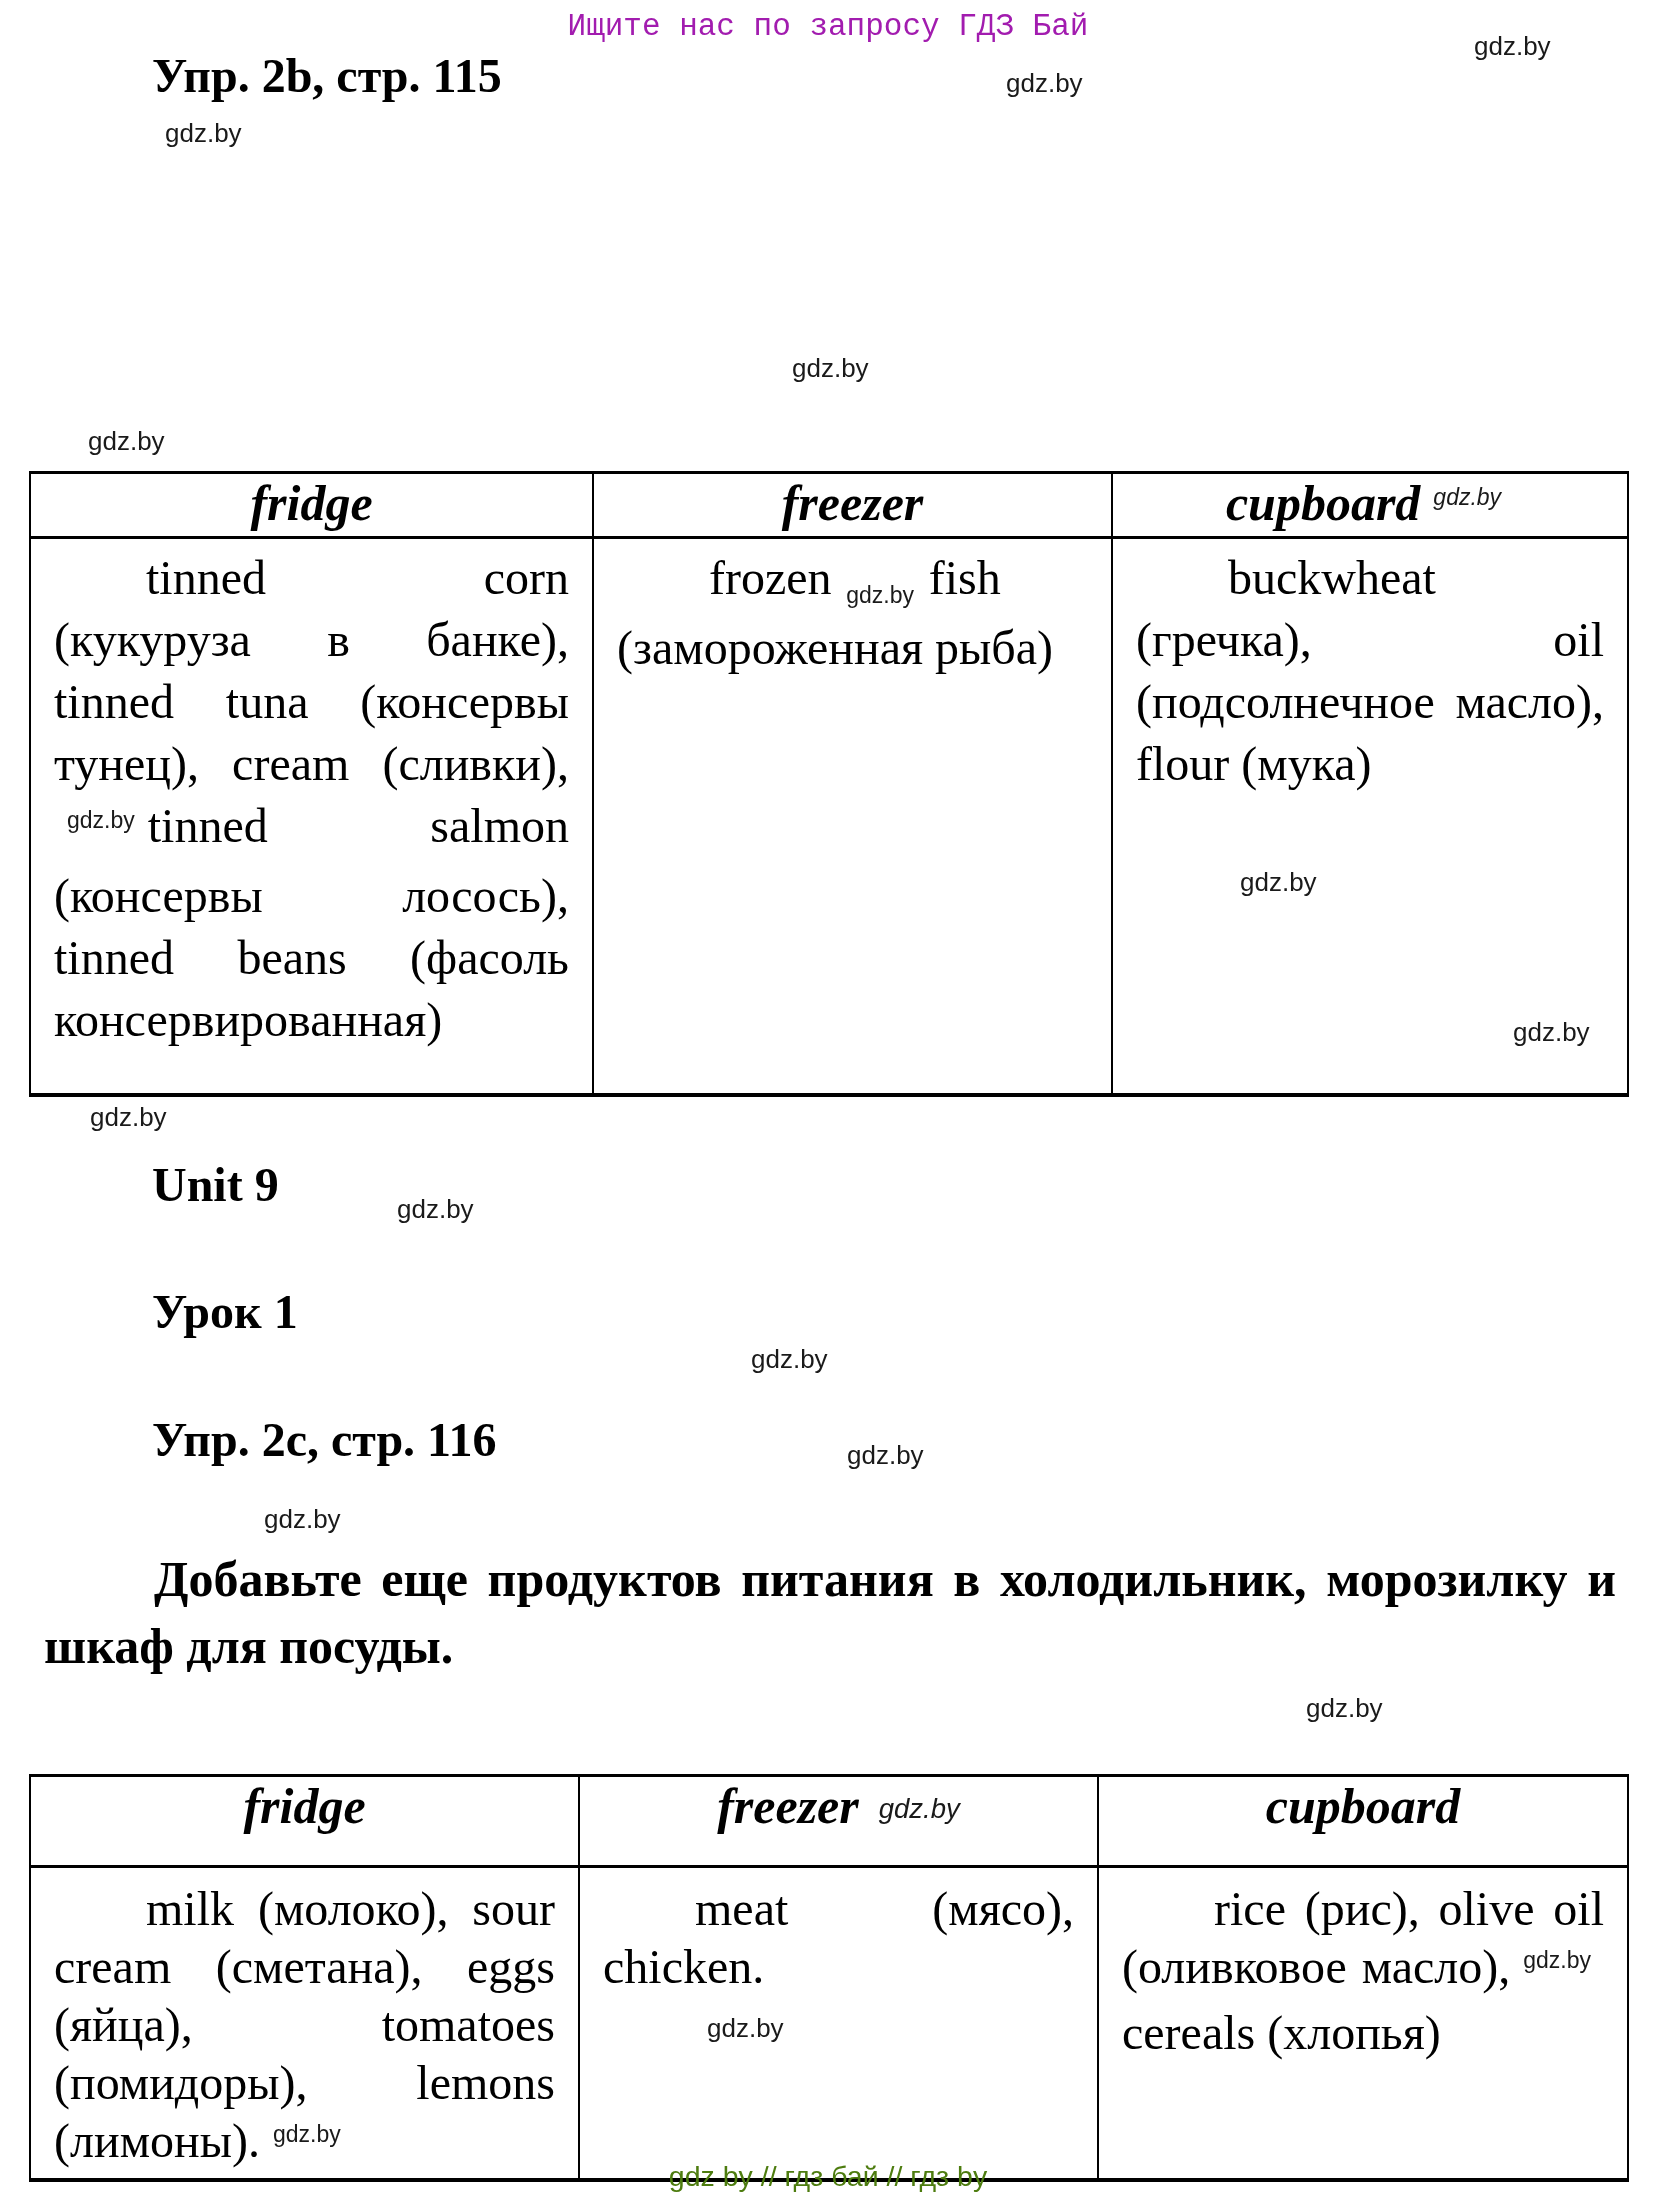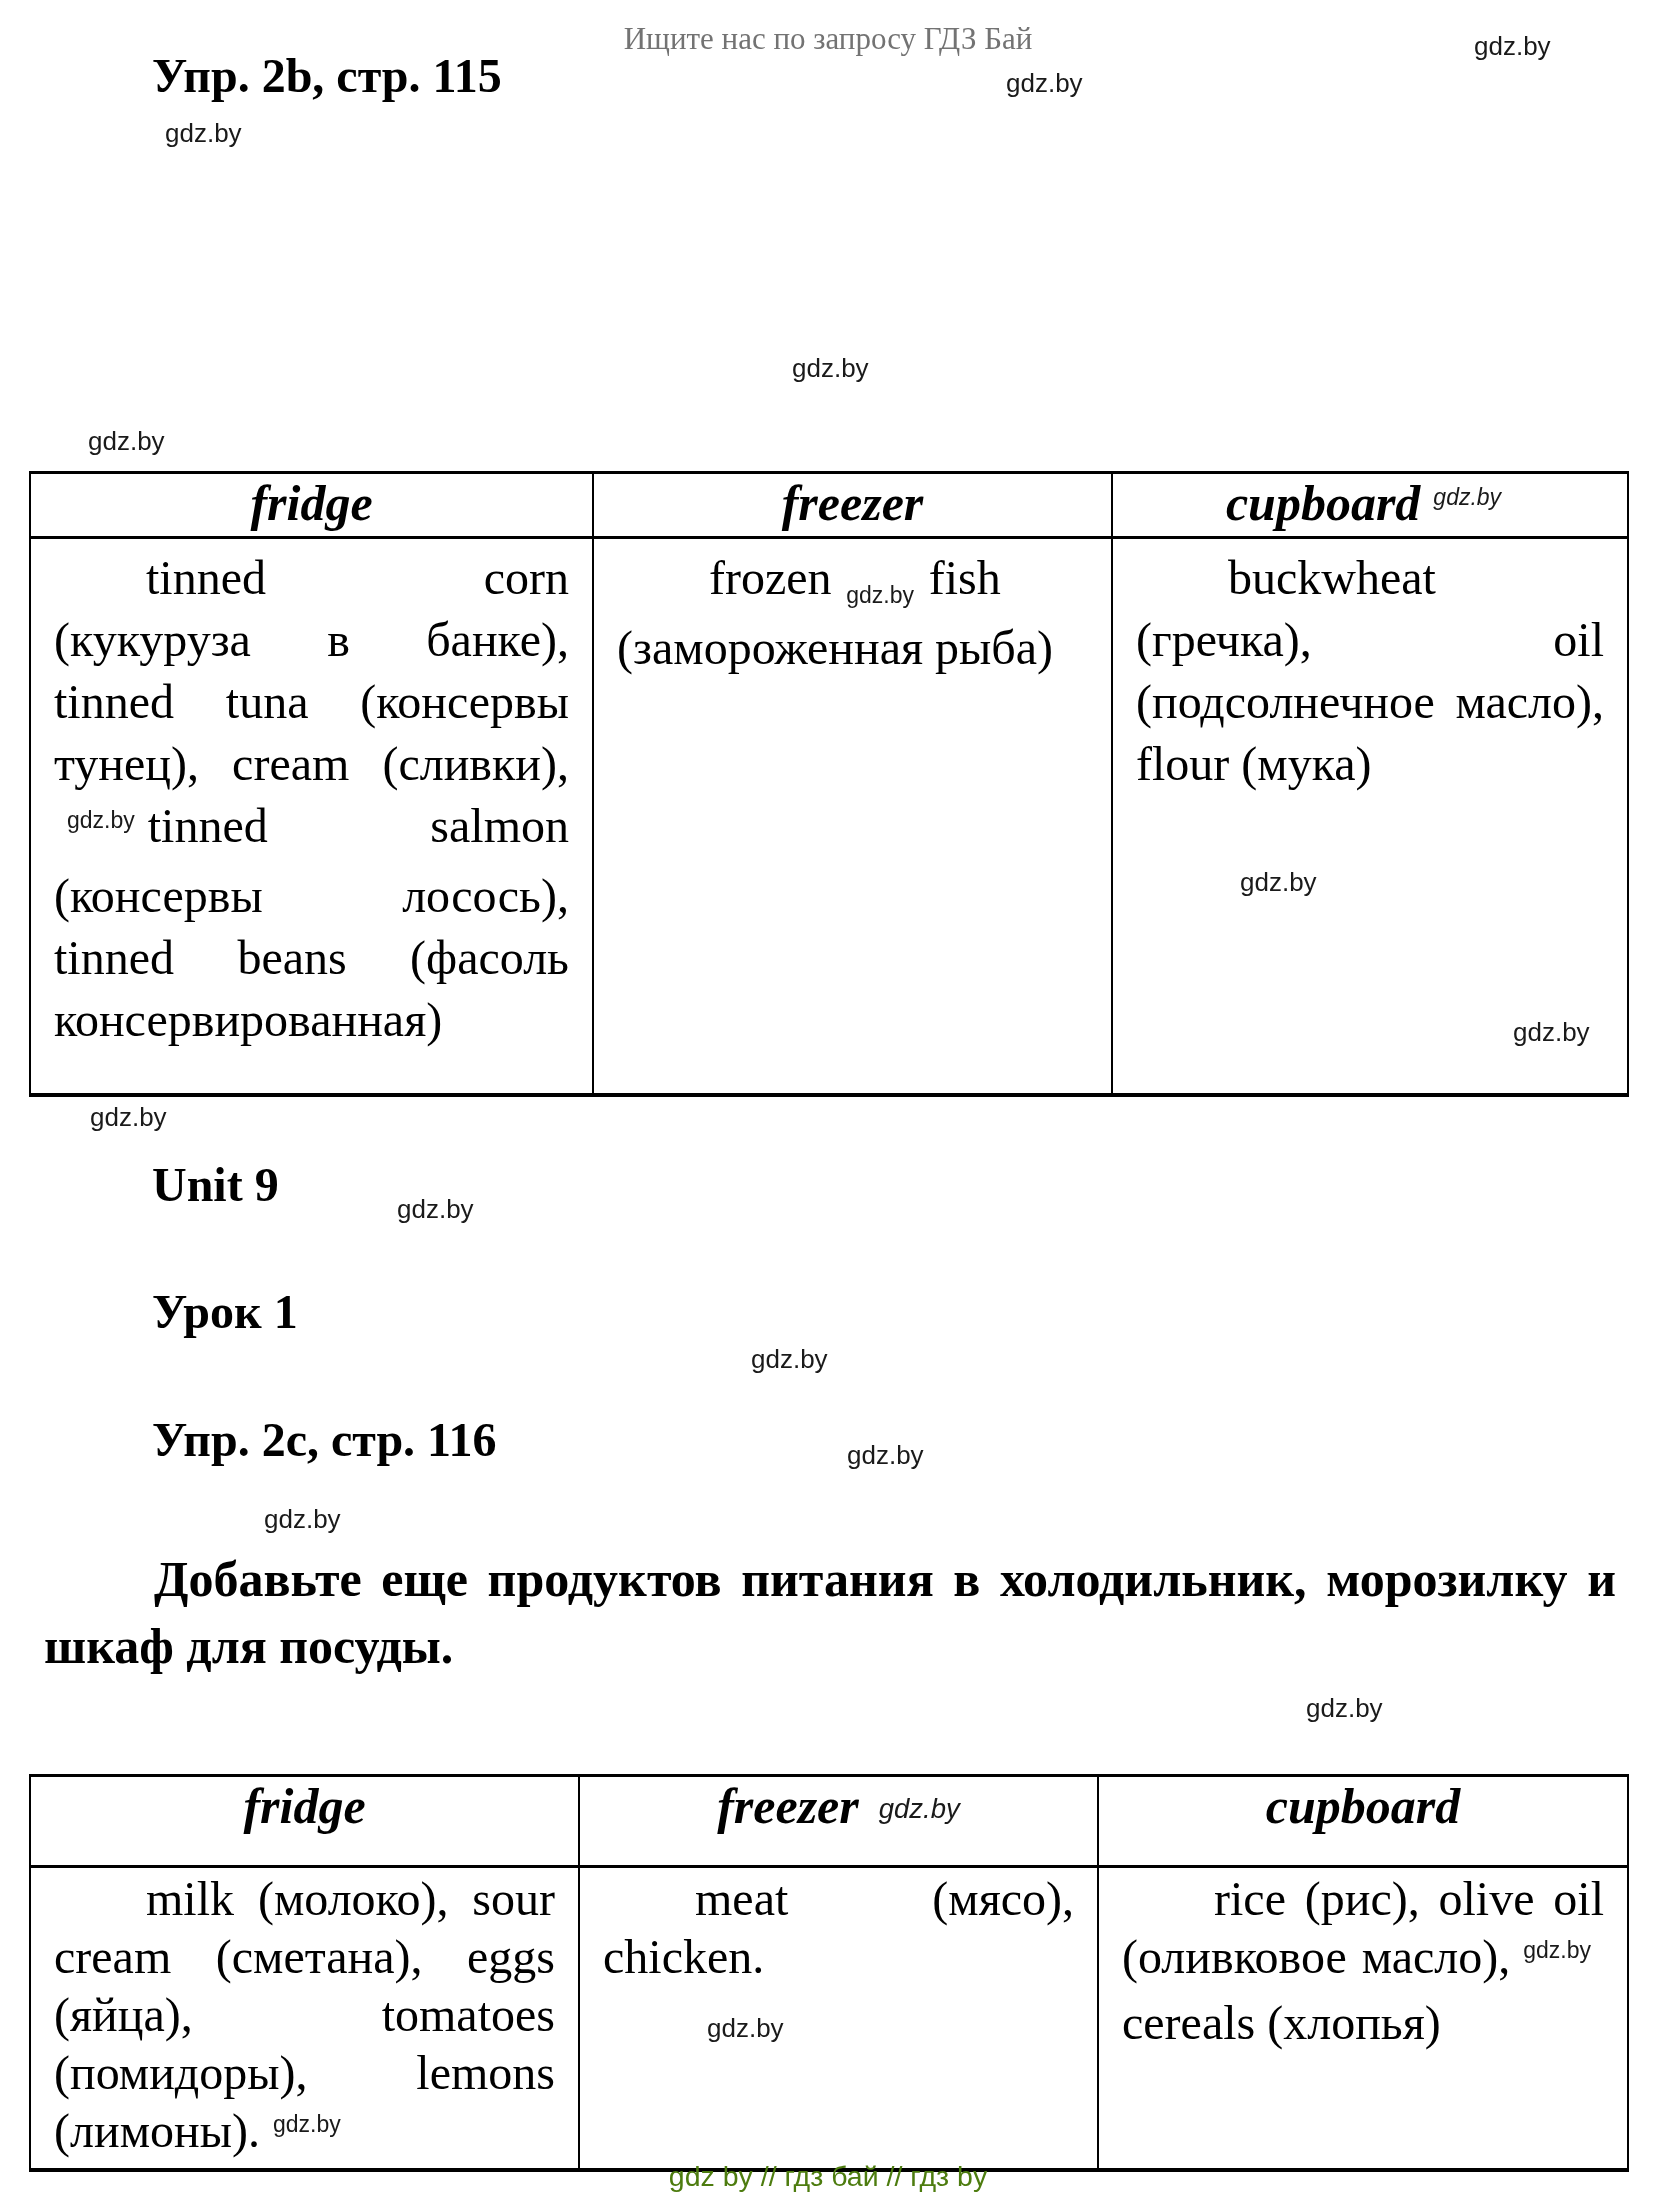--- a/index.html
+++ b/index.html
@@ -3,24 +3,24 @@
 <meta charset="utf-8">
 <style>
   html,body { margin:0; padding:0; background:#e8e8e8; }
   .page {
     position:relative; width:1656px; height:2206px;
     background:#ffffff; overflow:hidden;
     font-family:"Liberation Serif","DejaVu Serif",serif;
     color:#000;
   }
   .promo {
-    position:absolute; left:0; top:21px; width:100%;
+    position:absolute; left:0; top:9px; width:100%;
     text-align:center;
-    font-family:Liberation Serif, serif;
-    font-size:31px; color:#737373;
+    font-family:Liberation Mono, monospace;
+    font-size:31px; color:#a21caf;
   }
   .wm {
     position:absolute;
     font-family:"Liberation Sans","DejaVu Sans",sans-serif;
     font-size:26px; color:#1a1a1a; white-space:nowrap;
   }
   .heading {
     position:absolute; left:152px;
     font-size:48px; font-weight:bold; white-space:nowrap;
   }
@@ -44,21 +44,21 @@
     font-style:italic;
   }
   .t1 thead th { height:62px; }
   .t2 thead th { height:88px; }
   .t1 tbody td { height:554px; }
   .t2 tbody td { height:275px; }
   .celltext {
     font-size:48px; line-height:62px; text-align:justify;
     text-indent:92px; padding:8.3px 23px 0 23px; font-weight:normal;
   }
-  .t2 .celltext { line-height:58px; padding-top:2px; }
+  .t2 .celltext { line-height:58px; padding-top:12px; }
   .wm-inline {
     font-family:"Liberation Sans","DejaVu Sans",sans-serif;
     font-size:23px; color:#1a1a1a; font-weight:normal;
     display:inline-block; text-indent:0;
   }
   .wm-sup { position:relative; top:-14.7px; margin:0 13px; }
   .wm-sub { position:relative; top:9.2px; margin:0 14.7px; }
   .wm-head { font-size:27.5px; margin-left:20px; position:relative; top:-5.5px; }
   .footer {
     position:absolute; left:0; top:2160px; width:100%;

